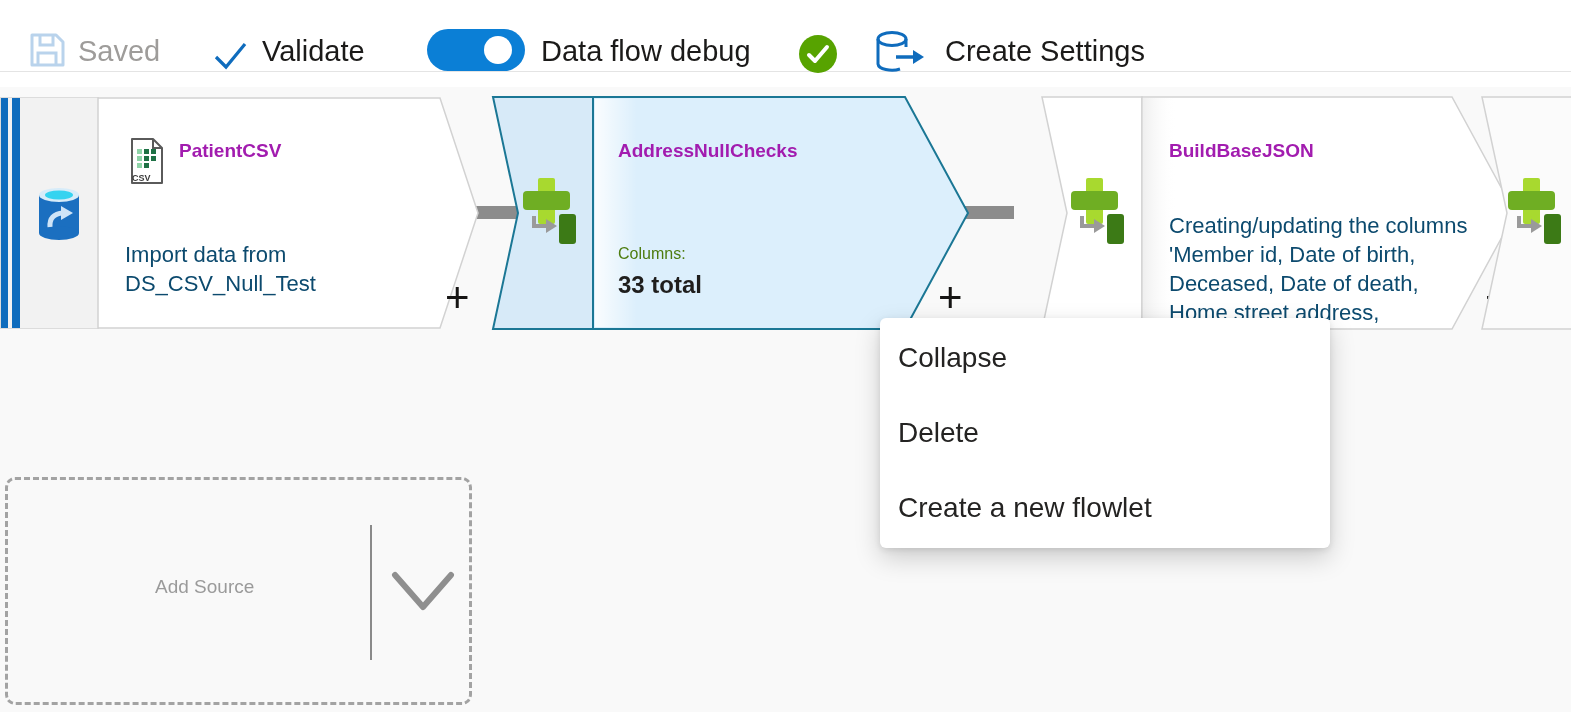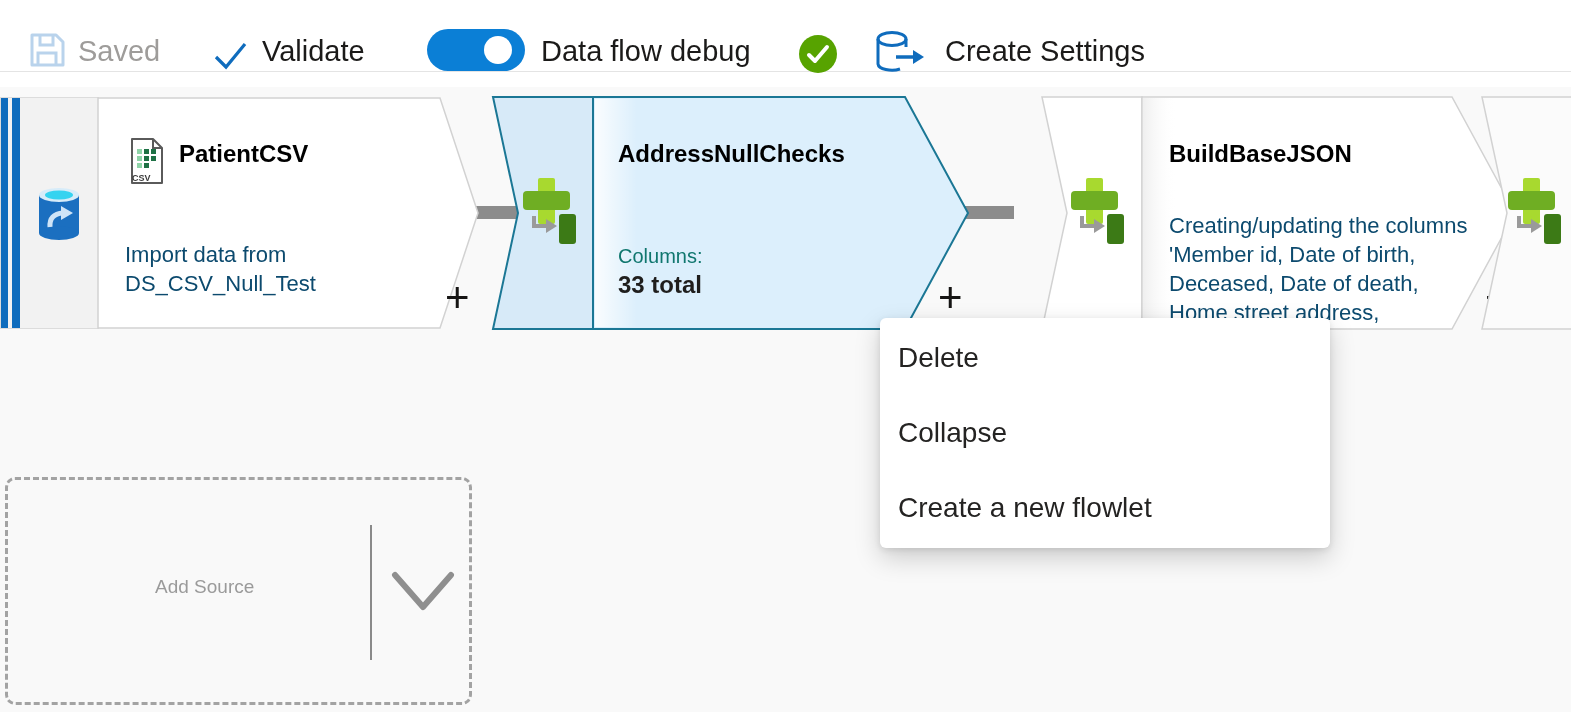--- a/index.html
+++ b/index.html
@@ -17,23 +17,23 @@
 
   .success-circle { position:absolute; left:799px; top:27px; width:38px; height:38px; border-radius:50%; background:#57a300; }
 
   
   .canvas { position:absolute; left:0; top:87px; width:1571px; height:625px; background:#f9f9f9; }
 
   .connector { position:absolute; height:13px; background:#8c8c8c; z-index:1; }
 
   .node { position:absolute; z-index:2; }
   .node svg.shape { position:absolute; left:0; top:0; }
-  .node-title { position:absolute; font-size:24px; font-weight:bold; color:#000000; white-space:nowrap; }
+  .node-title { position:absolute; font-size:19px; font-weight:bold; color:#a21caf; white-space:nowrap; }
   .node-desc { position:absolute; font-size:22px; line-height:29px; color:#0c4a6e; }
-  .cols-label { position:absolute; font-size:20px; color:#0f766e; }
+  .cols-label { position:absolute; font-size:16px; color:#4d7c0f; }
   .cols-value { position:absolute; font-size:24px; font-weight:bold; color:#1f1e1d; }
   .plus-btn { position:absolute; font-size:42px; font-weight:300; color:#161514; line-height:40px; cursor:pointer; }
 
   .partial-left { position:absolute; left:0; top:97px; width:99px; height:232px; background:#f2f2f2; border:1px solid #dcdcdc; z-index:2; }
   .stripe { position:absolute; top:0; height:230px; background:#0f6cbd; }
 
   
   .menu { position:absolute; left:880px; top:318px; width:450px; height:230px; background:#fff; border-radius:6px;
           box-shadow:0 10px 26px rgba(0,0,0,.18), 0 2px 6px rgba(0,0,0,.10); z-index:8; padding-top:2px; }
   .menu-item { height:75px; line-height:75px; padding-left:18px; font-size:28px; color:#242322; cursor:pointer; }
@@ -190,18 +190,18 @@
 
     <div class="add-source"></div>
     <span class="add-source-label">Add Source</span>
     <div class="add-source-divider"></div>
     <svg style="position:absolute;left:390px;top:483px;z-index:3;cursor:pointer;" width="66" height="44" viewBox="0 0 66 44">
       <polyline points="5,5 33,37 61,5" fill="none" stroke="#8f8f8f" stroke-width="6" stroke-linecap="round" stroke-linejoin="round"></polyline>
     </svg>
   </div>
 
   <div class="menu">
+    <div class="menu-item">Collapse</div>
     <div class="menu-item">Delete</div>
-    <div class="menu-item">Collapse</div>
     <div class="menu-item">Create a new flowlet</div>
   </div>
 
 </div>
 
 </body></html>

